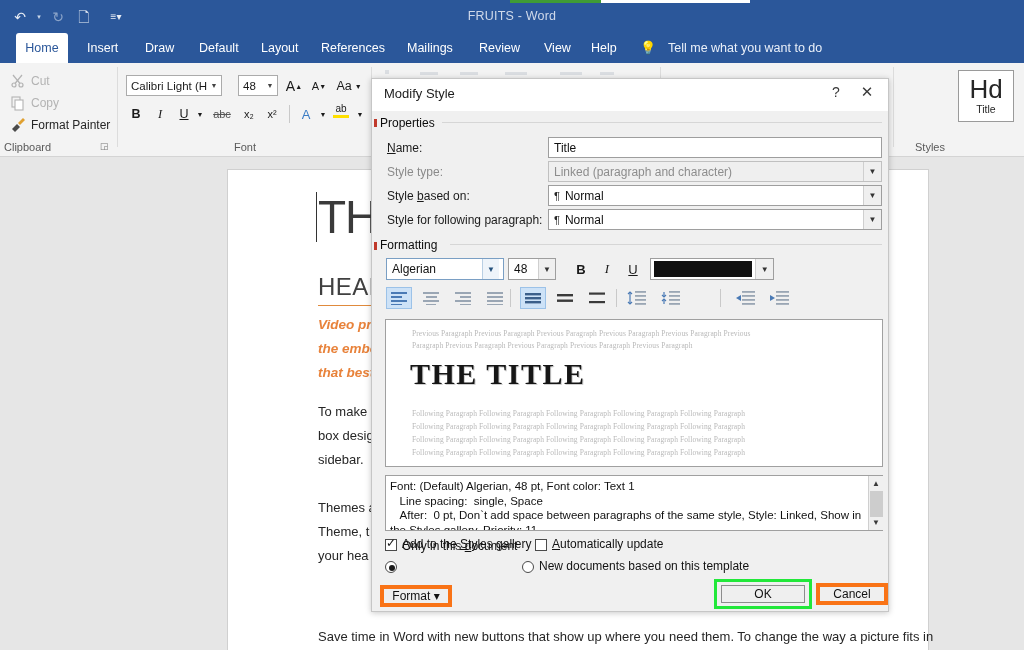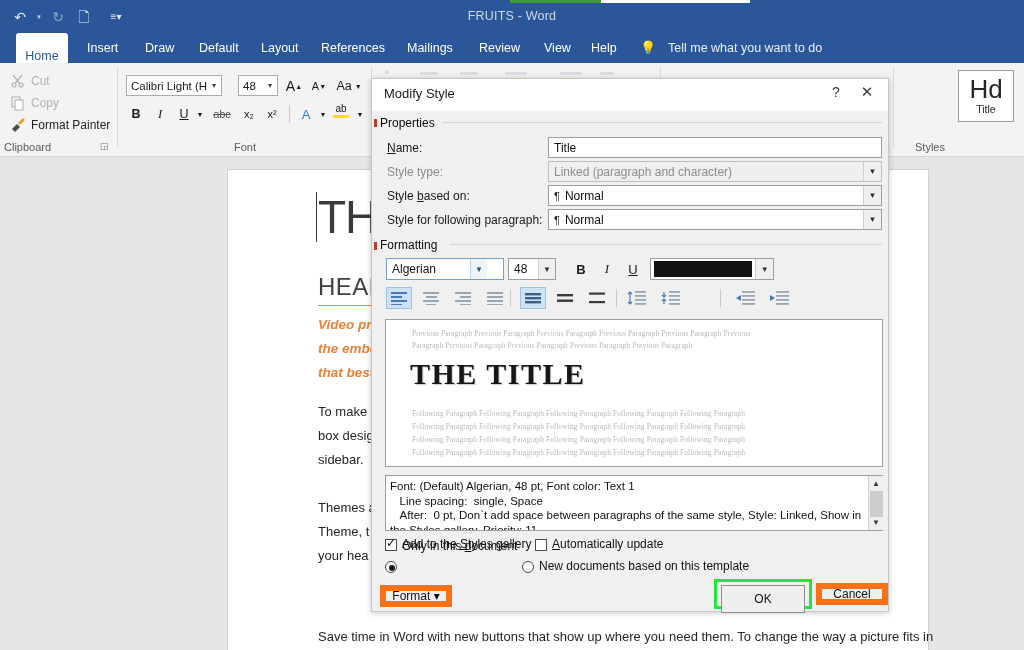--- a/index.html
+++ b/index.html
@@ -203,21 +203,21 @@
   }
   .rad { position:absolute; width:12px; height:12px; border:1px solid #4a4a4a; border-radius:50%; background:#fff; }
   .rad.on::after {
     content:""; position:absolute; left:2.5px; top:2.5px; width:6px; height:6px;
     border-radius:50%; background:#1a1a1a;
   }
   .opt-label { position:absolute; font-size:12px; color:#121212; white-space:nowrap; }
 
   
   .btn {
-    position:absolute; background:#efefef; border:6px solid #f97316;
+    position:absolute; background:#efefef; border:4px solid #f97316;
     font-size:12px; color:#111; display:flex; align-items:center; justify-content:center;
   }
   .btn.default { border:1px solid #8d8d8d; }
   .greenring {
     position:absolute; border:3px solid #22e83a;
   }
 </style>
 </head>
 <body>
 
@@ -341,21 +341,21 @@
     <div class="ribbon-sep" style="left:893px;"></div>
 
     <div class="style-tile sel" style="top:7px; left:958px;">
       <div class="style-sample" style="font-size:26px; font-weight:300; color:#262626;">Hd</div>
       <div class="style-name">Title</div>
     </div>
     <div class="group-label" style="top:78px; left:880px; width:100px;">Styles</div>
   </div>
 
   <div class="tabstrip">
-    <div class="tab active" style="left:16px; width:52px; text-align:center; padding:8px;">Home</div>
+    <div class="tab active" style="left:16px; width:52px; text-align:center; padding:0;">Home</div>
     <div class="tab" style="left:76px;">Insert</div>
     <div class="tab" style="left:134px;">Draw</div>
     <div class="tab" style="left:188px;">Default</div>
     <div class="tab" style="left:250px;">Layout</div>
     <div class="tab" style="left:310px;">References</div>
     <div class="tab" style="left:396px;">Mailings</div>
     <div class="tab" style="left:468px;">Review</div>
     <div class="tab" style="left:533px;">View</div>
     <div class="tab" style="left:580px;text-align:center;">Help</div>
     <div class="tellme-bulb" style="left:640px;">💡</div>
@@ -406,21 +406,21 @@
   <div class="fld-label" style="top:134px; left:15px;">Style for following paragraph:</div>
   <div class="inp" style="top:130px; left:176px; width:334px; padding-right:0;">
     <span class="val"><span class="pilcrow">¶</span><span>Normal</span></span>
     <span class="arrowbox">▼</span>
   </div>
 
   <div class="sec-redmark" style="top:163px; left:2px;"></div>
   <div class="sec-label" style="top:159px; left:8px;">Formatting</div>
   <div class="sec-line" style="top:165px; left:78px; width:432px;"></div>
 
-  <div class="fmt-combo" style="top:179px; left:14px; width:118px; padding-right:16px;">
+  <div class="fmt-combo" style="top:179px; left:14px; width:118px; padding-right:4px;">
     <span style="flex:1;">Algerian</span>
     <span class="ab">▼</span>
   </div>
   <div class="fmt-small" style="top:179px; left:136px; width:48px; padding-right:0;">
     <span style="flex:1;">48</span>
     <span class="ab">▼</span>
   </div>
   <div class="tbtn" style="top:179px; left:198px; font-weight:bold;">B</div>
   <div class="tbtn" style="top:179px; left:224px; font-style:italic; font-family:'Liberation Serif',serif;">I</div>
   <div class="tbtn" style="top:179px; left:250px; text-decoration:underline;">U</div>
@@ -578,19 +578,19 @@
 
   <div class="rad on" style="top:482px; left:13px;"></div>
   <div class="opt-label" style="top:460px; left:30px;">Only in this <span class="u">d</span>ocument</div>
   <div class="rad" style="top:482px; left:150px;"></div>
   <div class="opt-label" style="top:480px; left:167px;">New documents based on this template</div>
 
   <div class="btn" style="top:506px; left:8px; width:72px; height:22px;">
     <span>Format ▾</span>
   </div>
   <div class="greenring" style="top:500px; left:342px; width:98px; height:30px;"></div>
-  <div class="btn default" style="top:506px; left:349px; width:84px; height:28px;">
+  <div class="btn default" style="top:506px; left:349px; width:84px; height:18px;">
     <span>OK</span>
   </div>
   <div class="btn" style="top:504px; left:444px; width:72px; height:22px;">
     <span>Cancel</span>
   </div>
 </div>
 
 </body></html>

